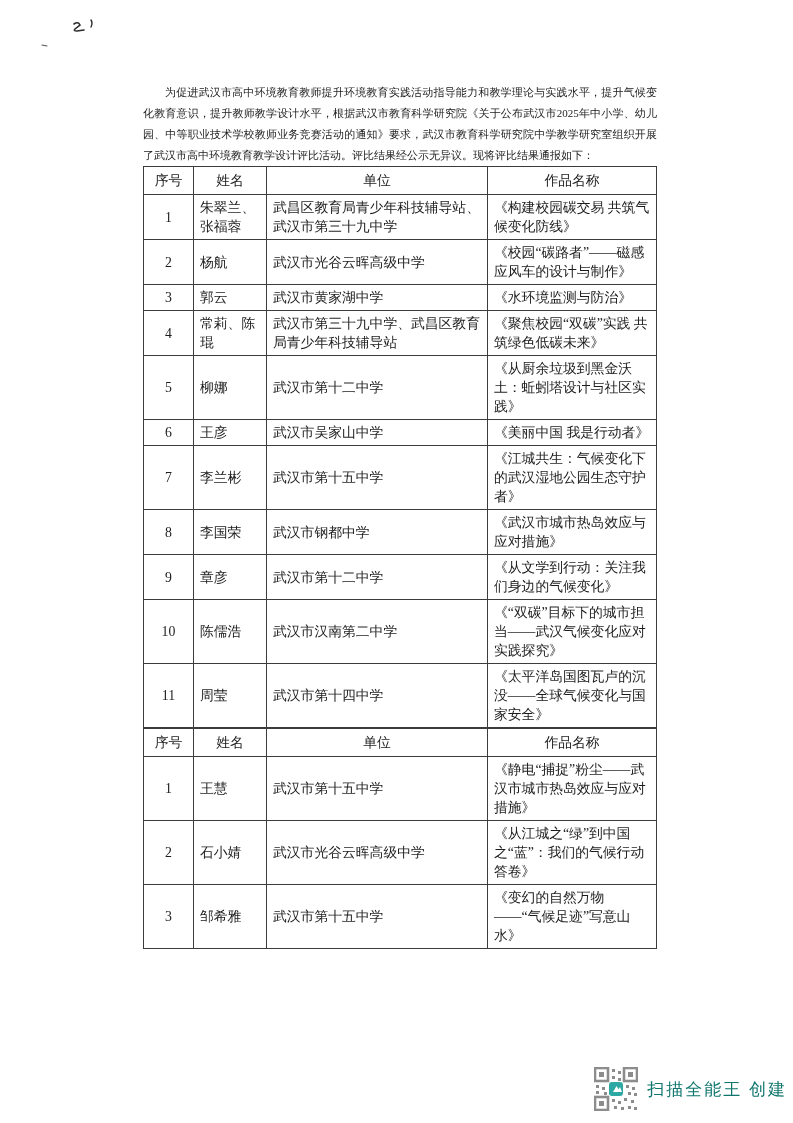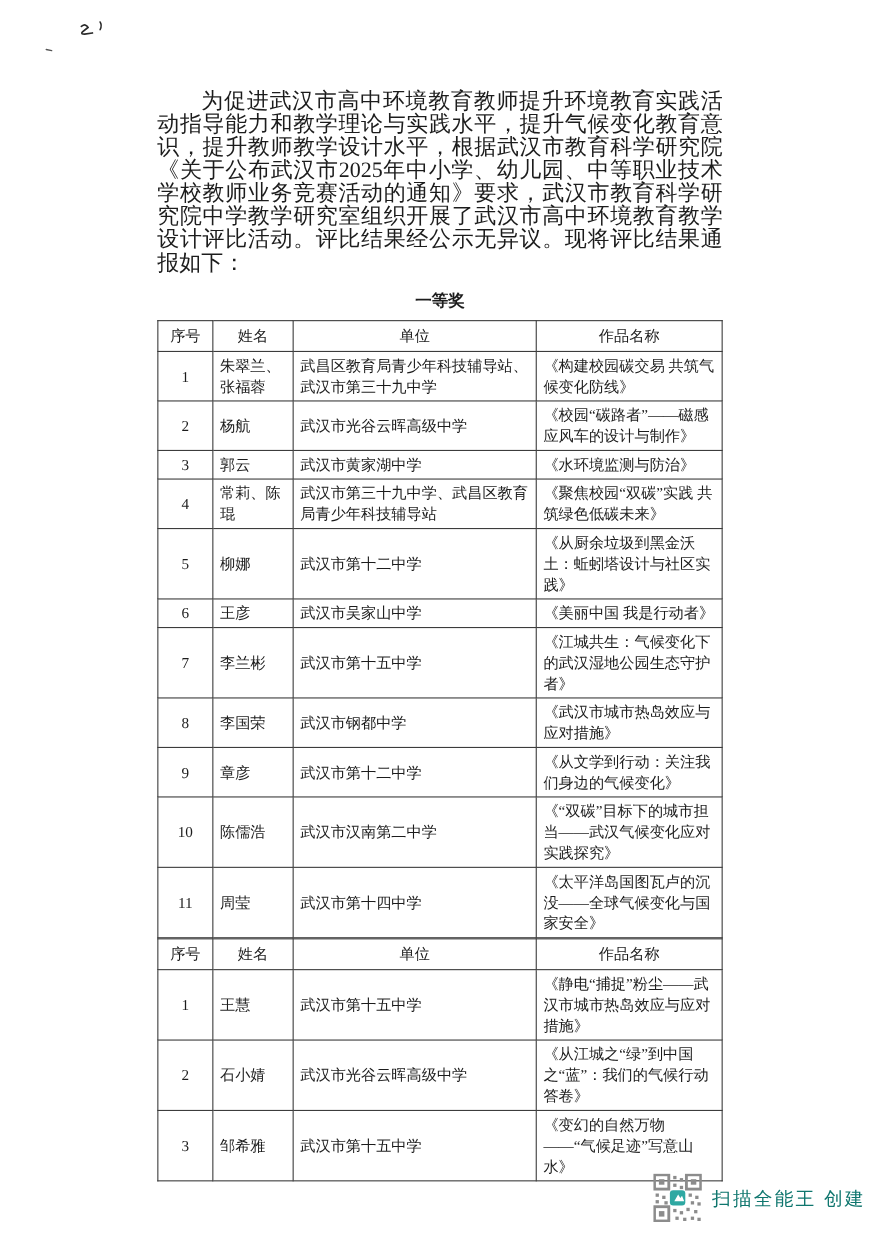--- a/index.html
+++ b/index.html
@@ -13,21 +13,21 @@
   }
   .ink-mark{position:absolute;left:28px;top:12px;}
   .content{position:absolute;left:143px;top:82px;width:514px;}
   .doc-title{
     margin:0 0 6px 0;
     font-size:17px;font-weight:bold;
     text-align:center;letter-spacing:0.5px;
   }
   .doc-paragraph{
     margin:0;
-    font-size:20px;line-height:21px;
+    font-size:11px;line-height:21px;
     text-align:justify;text-indent:2em;
   }
   .award-heading{
     margin:0;padding:0;
     font-size:15px;font-weight:bold;
     text-align:center;
   }
   .award-heading.first{margin:14px 0 8px 0;}
   .award-heading.second{margin:22px 0 9px 0;}
   table.award-table{
@@ -71,21 +71,20 @@
     <path d="M63 8 q2 3 0 7" stroke="#2a2a2a" stroke-width="1.4" fill="none" stroke-linecap="round"></path>
     <path d="M14 33 l5 1" stroke="#555" stroke-width="1.2" fill="none" stroke-linecap="round"></path>
   </svg>
 
   <div class="content">
 
 
     <p class="doc-paragraph">为促进武汉市高中环境教育教师提升环境教育实践活动指导能力和教学理论与实践水平，提升气候变化教育意识，提升教师教学设计水平，根据武汉市教育科学研究院《关于公布武汉市2025年中小学、幼儿园、中等职业技术学校教师业务竞赛活动的通知》要求，武汉市教育科学研究院中学教学研究室组织开展了武汉市高中环境教育教学设计评比活动。评比结果经公示无异议。现将评比结果通报如下：</p>
 
     <section>
-      <h2 class="award-heading first">一等奖</h2>
       <table class="award-table">
           <thead>
             <tr>
               <th class="h0">序号</th>
               <th class="h1">姓名</th>
               <th class="h2">单位</th>
               <th class="h3">作品名称</th>
             </tr>
           </thead>
           <tbody>

